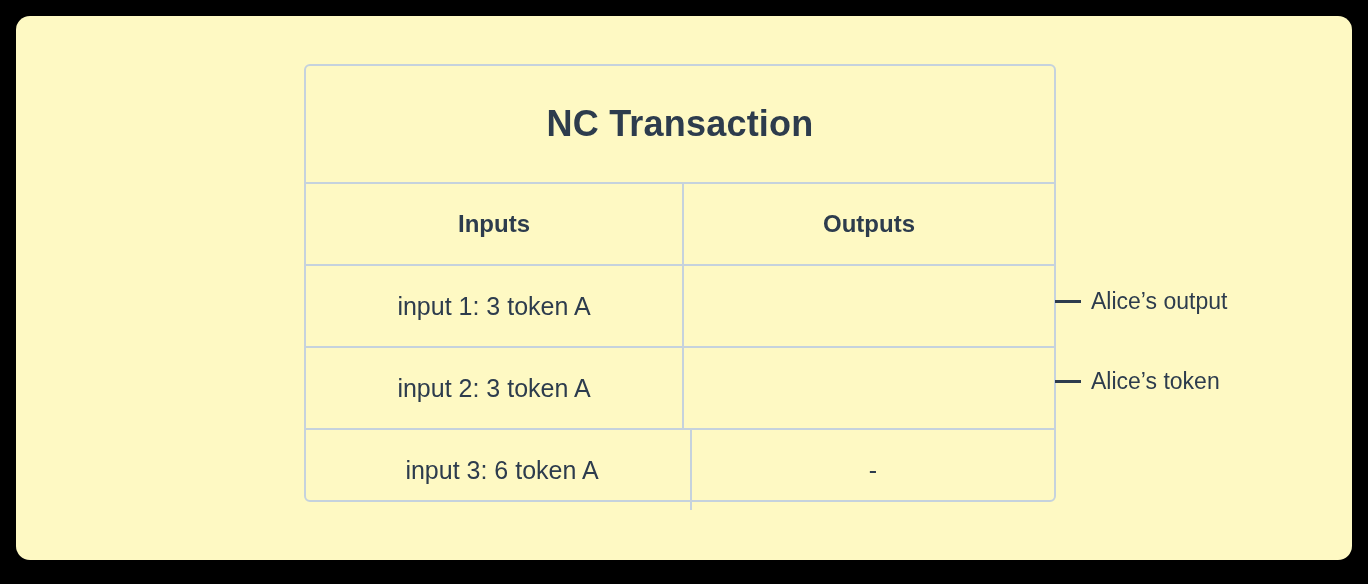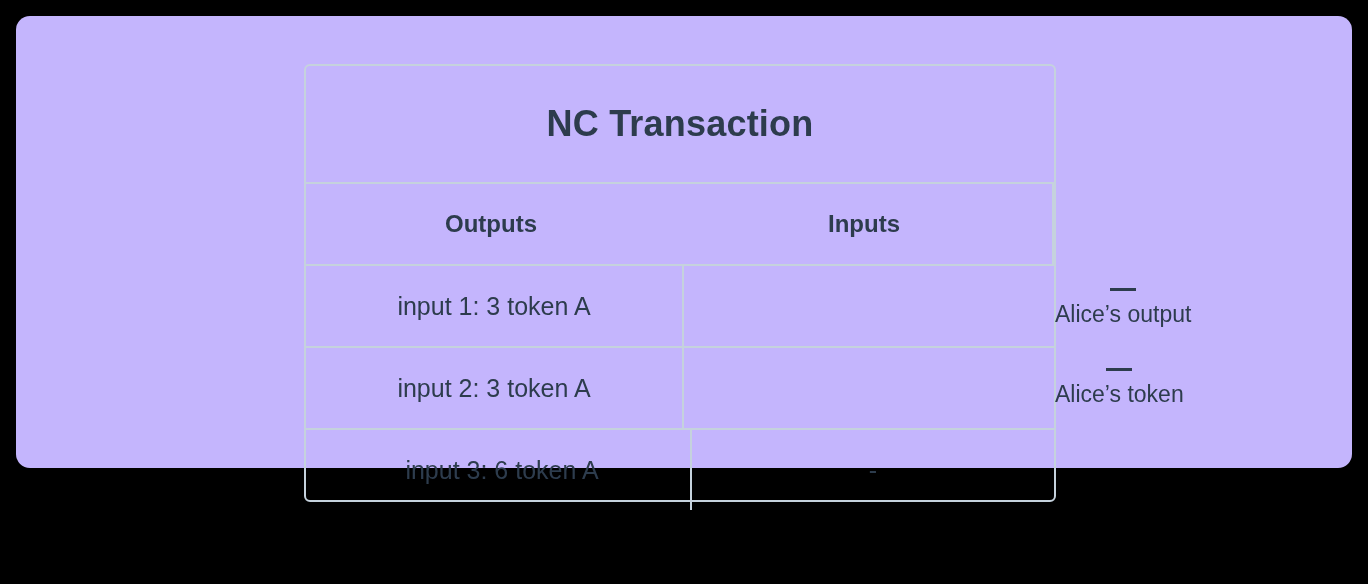--- a/index.html
+++ b/index.html
@@ -14,22 +14,22 @@
     overflow: hidden;
     font-family: "Liberation Sans", sans-serif;
   }
 
   
   #card {
     position: absolute;
     left: 16px;
     top: 16px;
     width: 1336px;
-    height: 452px;
-    background: #c4b5fd;
+    height: 544px;
+    background: #fef9c3;
     border-radius: 14px;
   }
 
   
   .stage { position: absolute; inset: 0; }
 
   
   #tx-table {
     position: absolute;
     left: 288px;      
@@ -120,21 +120,20 @@
 
   
   .annotation {
     position: absolute;
     display: flex;
     align-items: center;
     gap: 10px;
     color: #2d3c4d;
     font-size: 23px;
     white-space: nowrap;
-    flex-direction: column;
   }
   .annotation .dash {
     display: inline-block;
     width: 26px;
     height: 3px;
     background: #2d3c4d;
     flex: 0 0 auto;
   }
   #annotation-output { left: 1039px; top: 272px; }  
   #annotation-change { left: 1039px; top: 352px; }
@@ -147,22 +146,22 @@
 
     <div id="tx-table">
 
       <div class="title-box">
         <span class="title-text">NC Transaction</span>
       </div>
 
       <div class="grid">
 
         <div class="row header">
+          <div class="cell left-col">Inputs</div>
           <div class="cell right-col">Outputs</div>
-          <div class="cell left-col">Inputs</div>
         </div>
 
         <div class="row">
           <div class="cell left-col">input 1: 3 token A</div>
         </div>
 
         <div class="row">
           <div class="cell left-col">input 2: 3 token A</div>
         </div>
 

